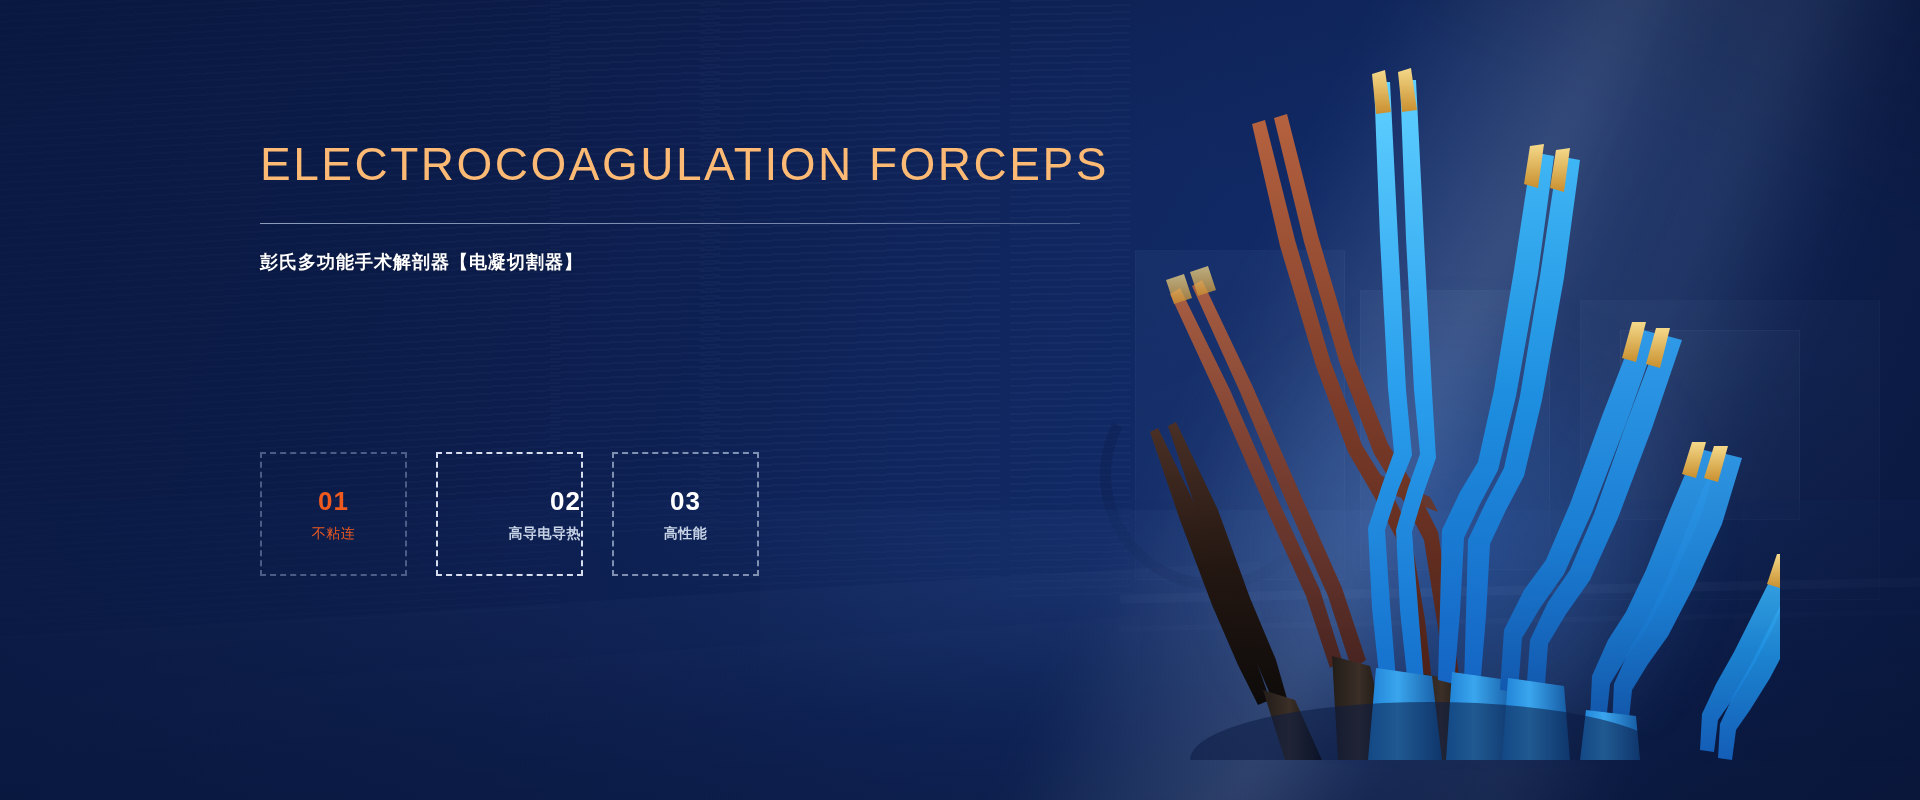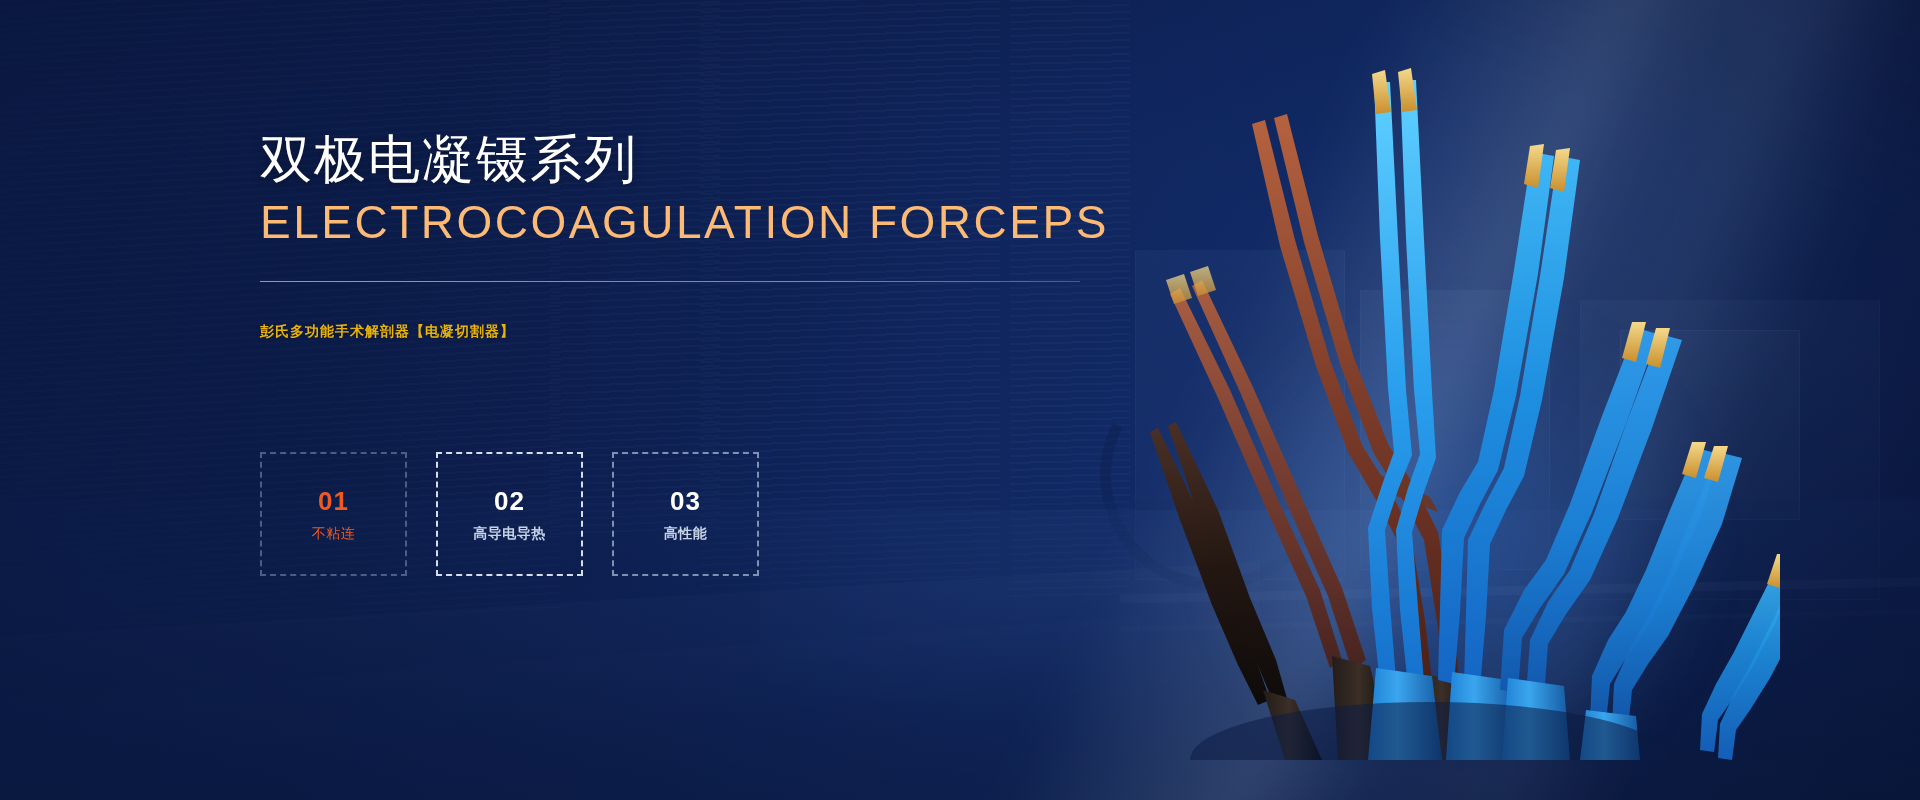--- a/index.html
+++ b/index.html
@@ -185,25 +185,25 @@
     color:#fdba74;
     white-space:nowrap;
   }
   .divider {
     margin-top:34px;
     width:820px;
     height:1px;
     background:linear-gradient(90deg, rgba(200,215,240,.68), rgba(200,215,240,.55) 70%, rgba(200,215,240,.30));
   }
   .subtitle {
-    margin-top:41px;
-    font-size:14px;
+    margin-top:26px;
+    font-size:18px;
     font-weight:700;
     letter-spacing:1px;
-    color:#eab308;
+    color:#ffffff;
     text-shadow:0 1px 4px rgba(0,0,0,.25);
   }
 
   
   .features {
     position:absolute;
     left:260px; top:452px;
     display:flex;
     gap:29px;
     z-index:40;
@@ -212,21 +212,21 @@
     width:147px;
     height:124px;
     border:2px dashed rgba(198,212,236,.62);
     display:flex;
     flex-direction:column;
     align-items:center;
     justify-content:center;
     gap:12px;
   }
   .feat.dim { border-color:rgba(170,190,222,.40); }
-  .feat.bright { border-color:rgba(236,243,255,.90); }
+  .feat.bright { border-color:rgba(236,243,255,.90);align-items:flex-end; }
   .feat .num {
     font-size:26px;
     font-weight:700;
     letter-spacing:1px;
     color:#ffffff;
     line-height:1;
   }
   .feat .lbl {
     font-size:14px;
     font-weight:700;
@@ -390,21 +390,20 @@
         <path d="M697 494 L710 494 L700 528 L687 524 Z" fill="url(#gGold)"></path>
       </g>
 
       <g opacity=".55">
         <ellipse cx="350" cy="700" rx="240" ry="58" fill="#0b1c44"></ellipse>
       </g>
     </svg>
   </div>
 
   <div class="content">
-    <h1 class="title-cn">双极电凝镊系列</h1>
     <div class="title-en">ELECTROCOAGULATION FORCEPS</div>
     <div class="divider"></div>
     <div class="subtitle">彭氏多功能手术解剖器【电凝切割器】</div>
   </div>
 
   <div class="features">
 
     <div class="feat accent dim">
       <div class="num">01</div>
       <div class="lbl">不粘连</div>

